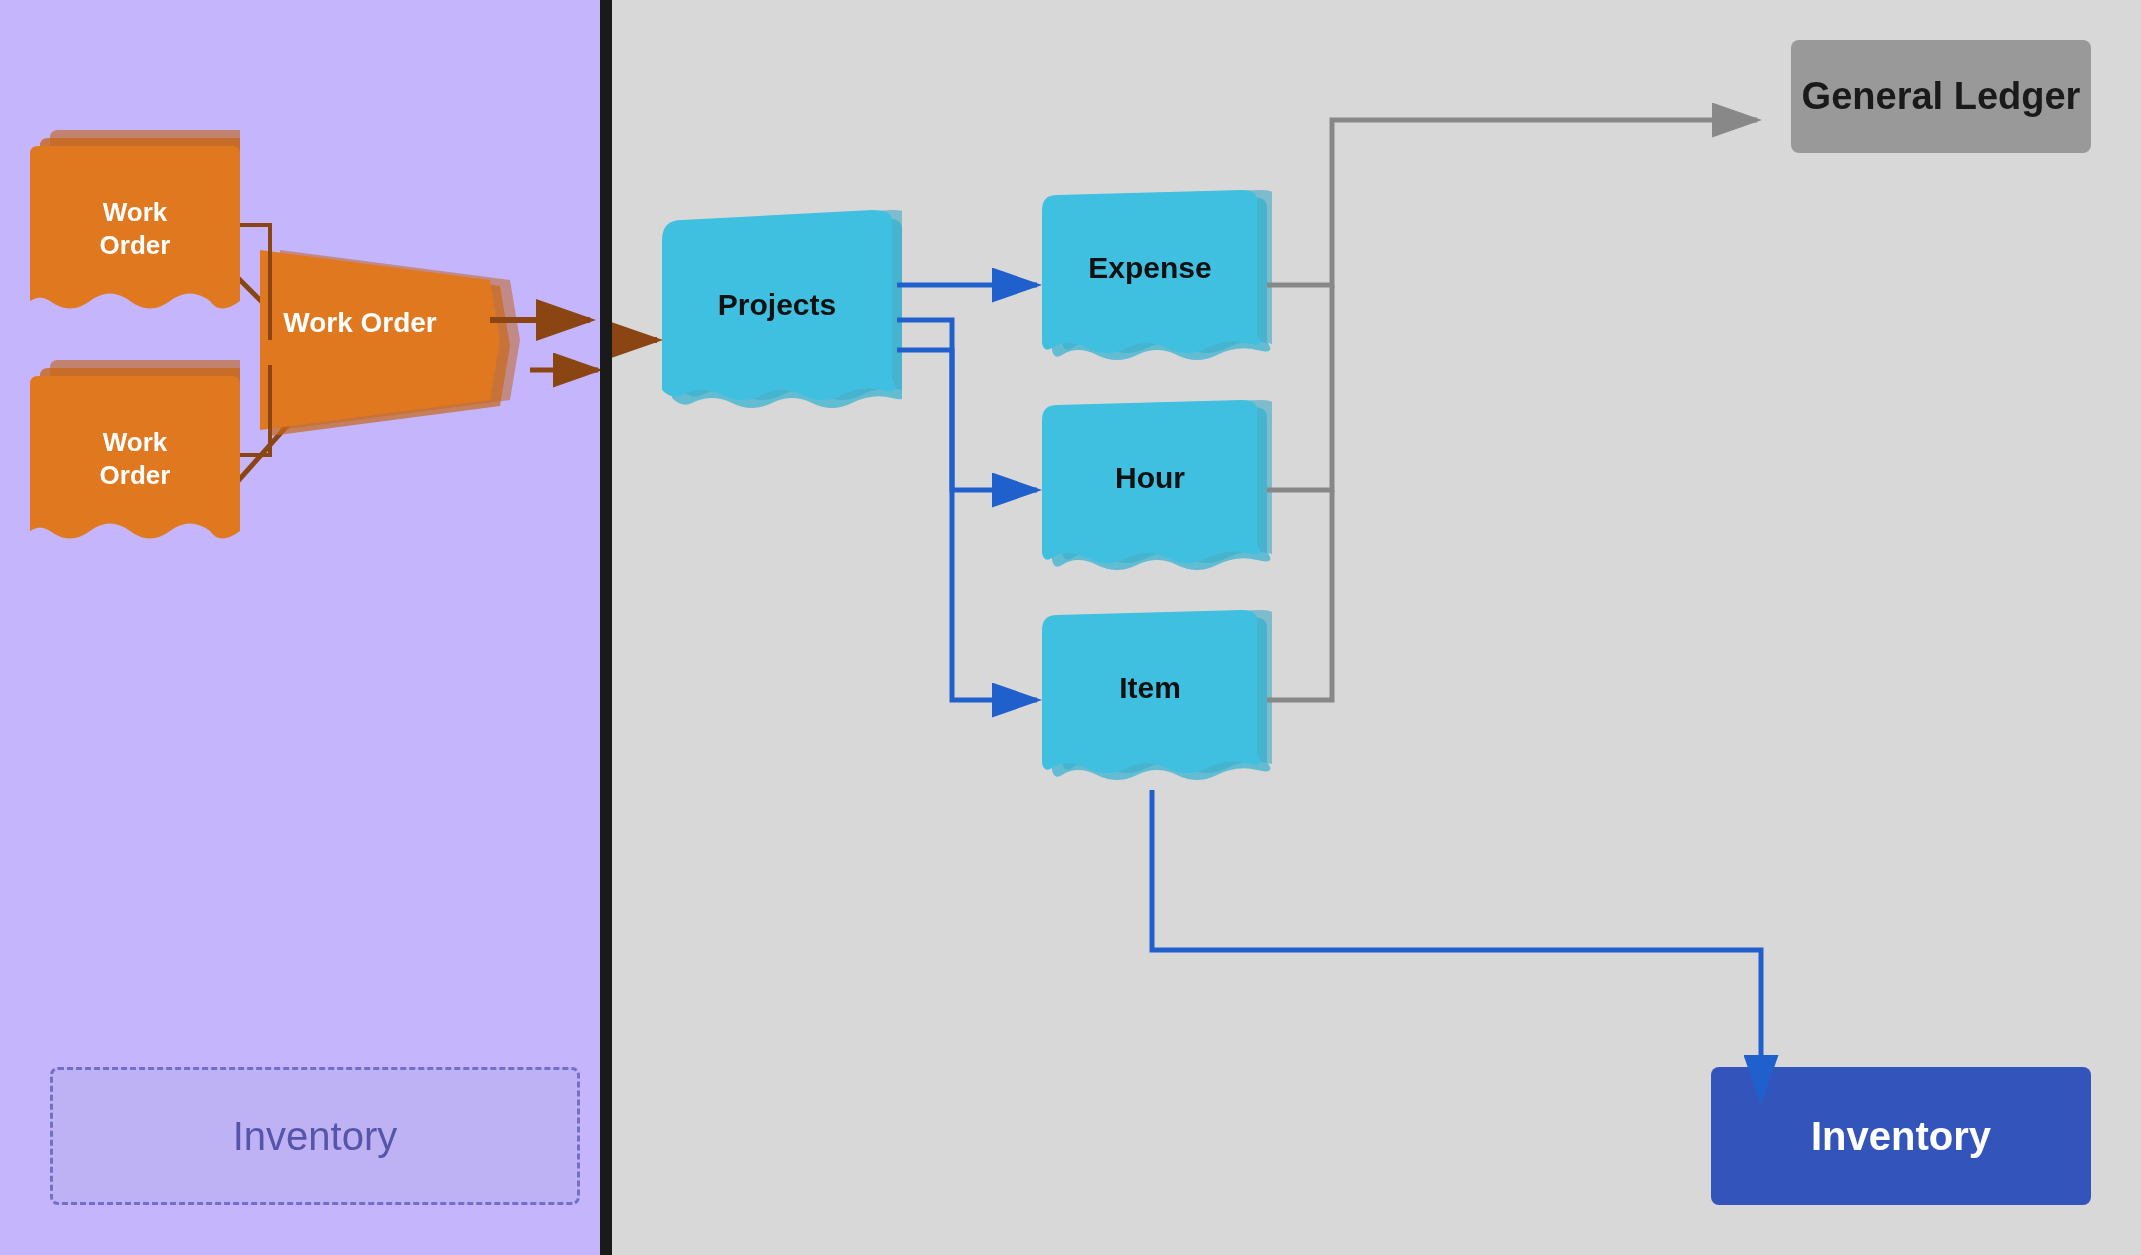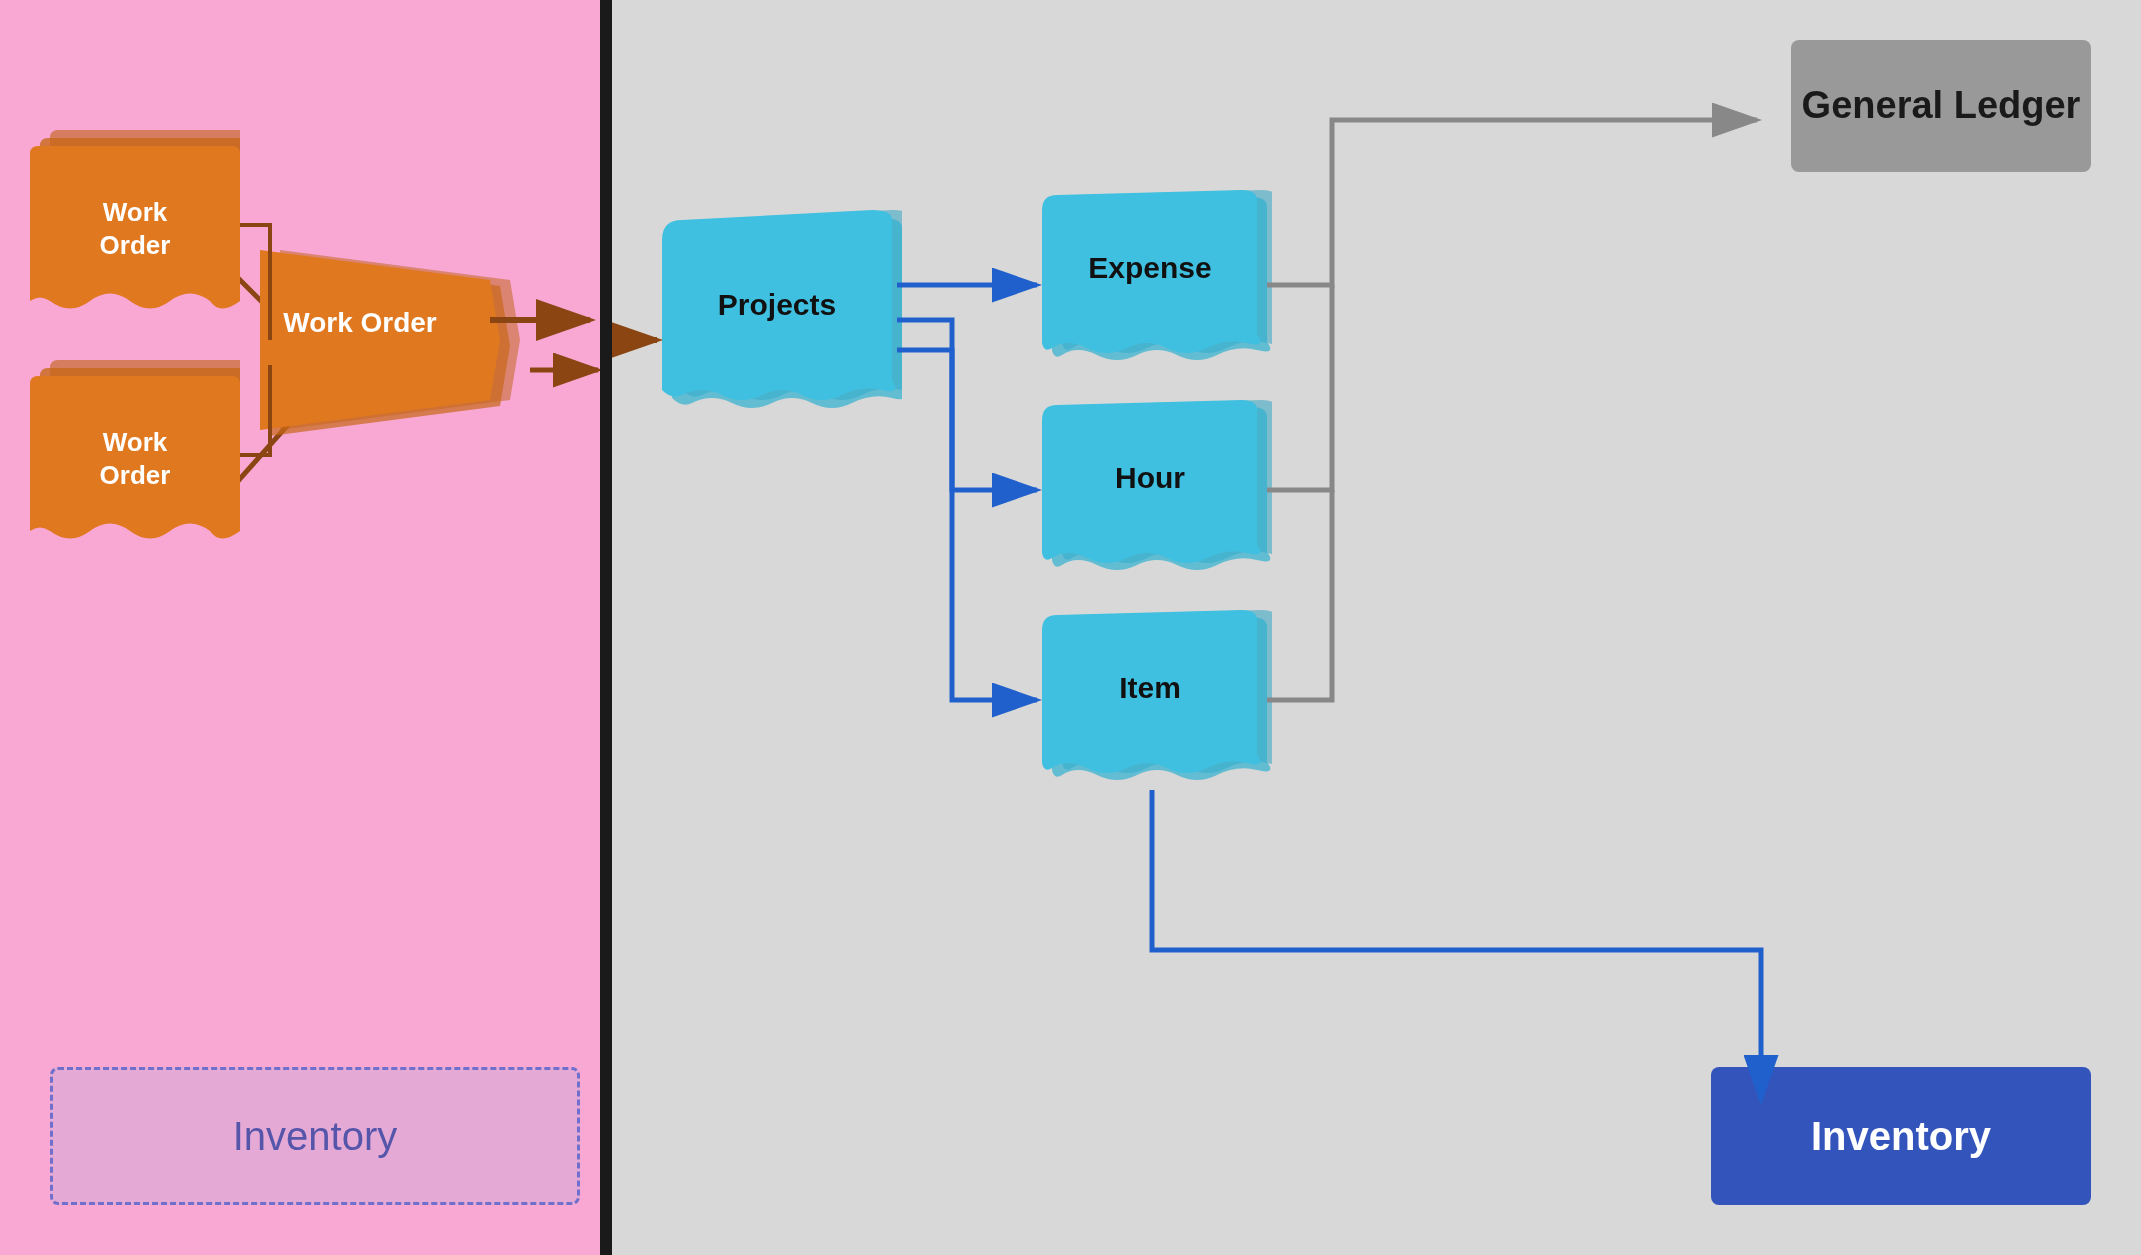--- a/index.html
+++ b/index.html
@@ -6,21 +6,21 @@
     body {
       width: 2141px;
       height: 1255px;
       display: flex;
       font-family: Arial, sans-serif;
       overflow: hidden;
     }
     .left-panel {
       width: 600px;
       height: 1255px;
-      background: #f9a8d4;
+      background: #c4b5fd;
       position: relative;
       flex-shrink: 0;
     }
     .divider {
       width: 12px;
       height: 1255px;
       background: #1a1a1a;
       flex-shrink: 0;
     }
     .right-panel {
@@ -78,21 +78,21 @@
       color: white;
       font-weight: 600;
     }
 
     
     .general-ledger {
       position: absolute;
       top: 40px;
       right: 50px;
       width: 300px;
-      height: 132px;
+      height: 113px;
       background: #999999;
       border-radius: 8px;
       display: flex;
       align-items: center;
       justify-content: center;
       text-align: center;
     }
     .general-ledger-label {
       font-size: 38px;
       color: #1a1a1a;

